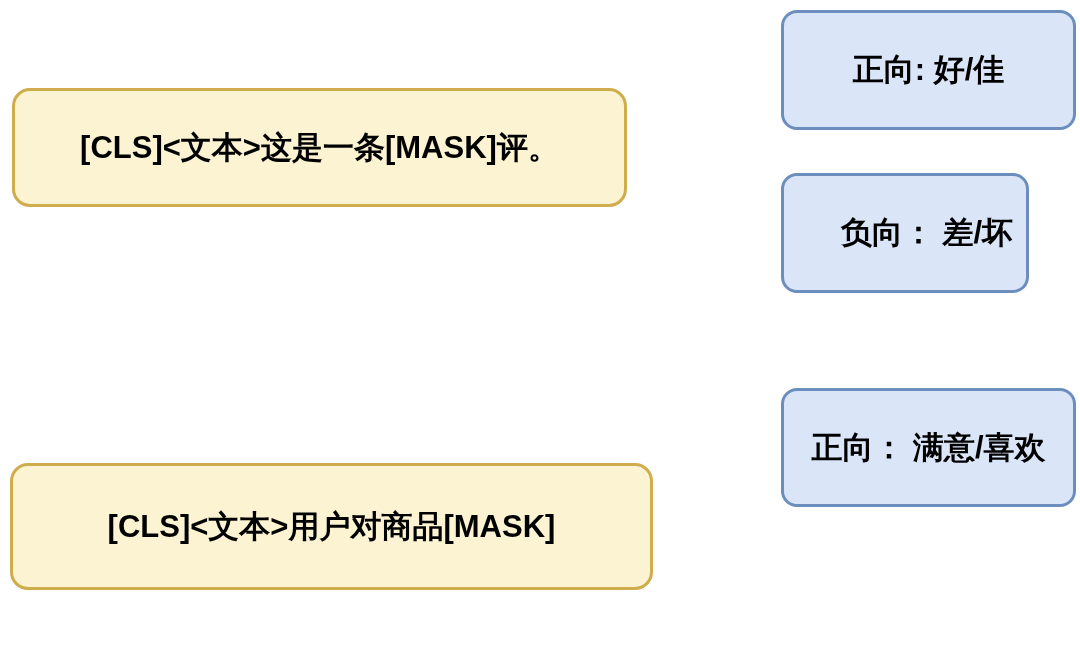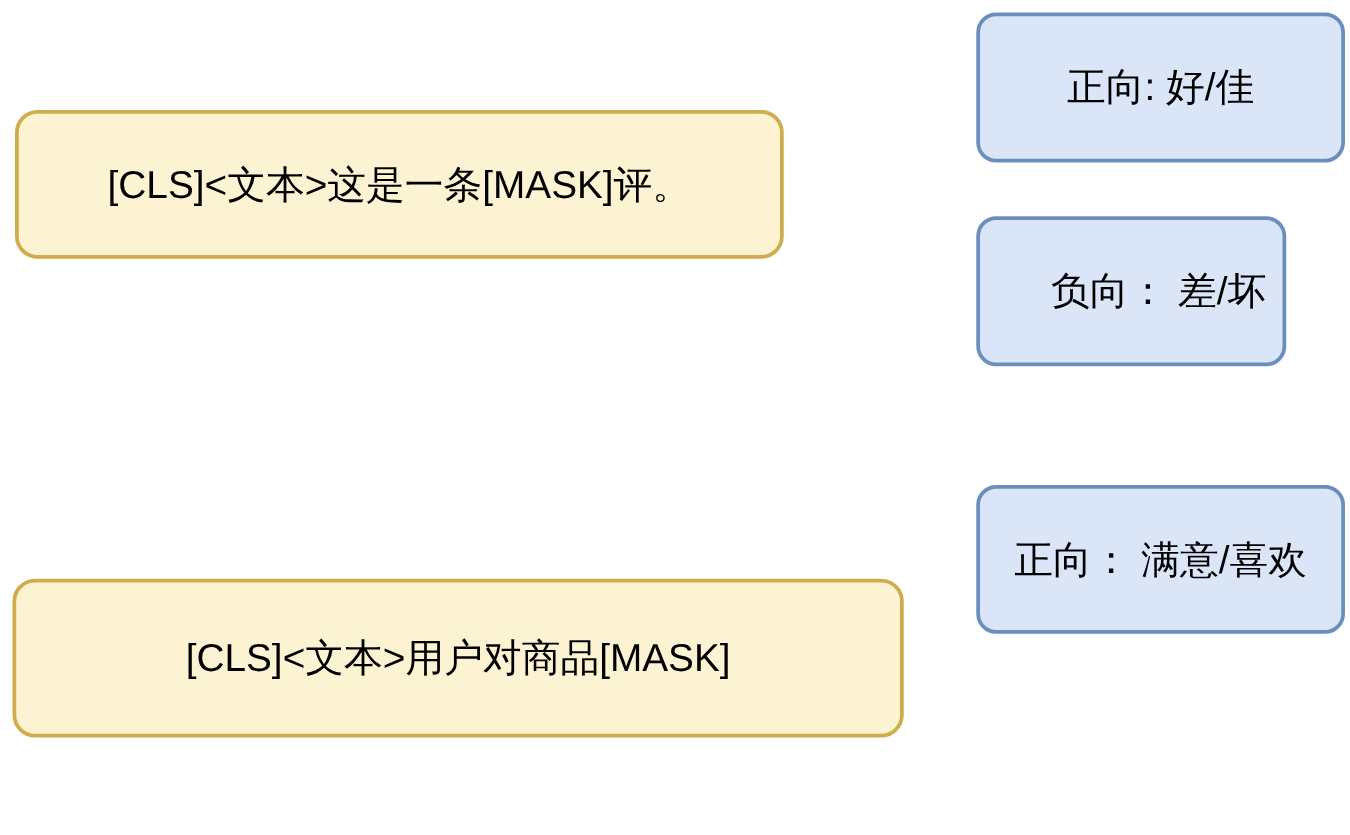--- a/index.html
+++ b/index.html
@@ -33,26 +33,26 @@
     border: 3px solid #CFAC4C;
     border-radius: 18px;
   }
   .label-box {
     background: #DAE6F8;
     border: 3px solid #6C8EBF;
     border-radius: 16px;
   }
   
   .prompt-1 { left: 12px;  top: 88px;  width: 615px; height: 119px; gap: 12px; }
-  .prompt-2 { left: 10px;  top: 463px; width: 713px; height: 127px; }
+  .prompt-2 { left: 10px;  top: 463px; width: 643px; height: 127px; }
   .label-1  { left: 781px; top: 10px;  width: 295px; height: 120px; }
   .label-2  { left: 781px; top: 173px; width: 248px; height: 120px; padding-left: 44px; }
   .label-3  { left: 781px; top: 388px; width: 295px; height: 119px; }
   .label-4  { left: 781px; top: 552px; width: 295px; height: 110px; }
-  .line { display: block; white-space: nowrap; }
+  .line { display: block; white-space: nowrap; font-weight: bold; }
 </style>
 </head>
 <body>
 
 <div class="canvas">
 
   <div class="box prompt-box prompt-1">
     <span class="line">[CLS]&lt;文本&gt;这是一条[MASK]评。</span>
   </div>
 

